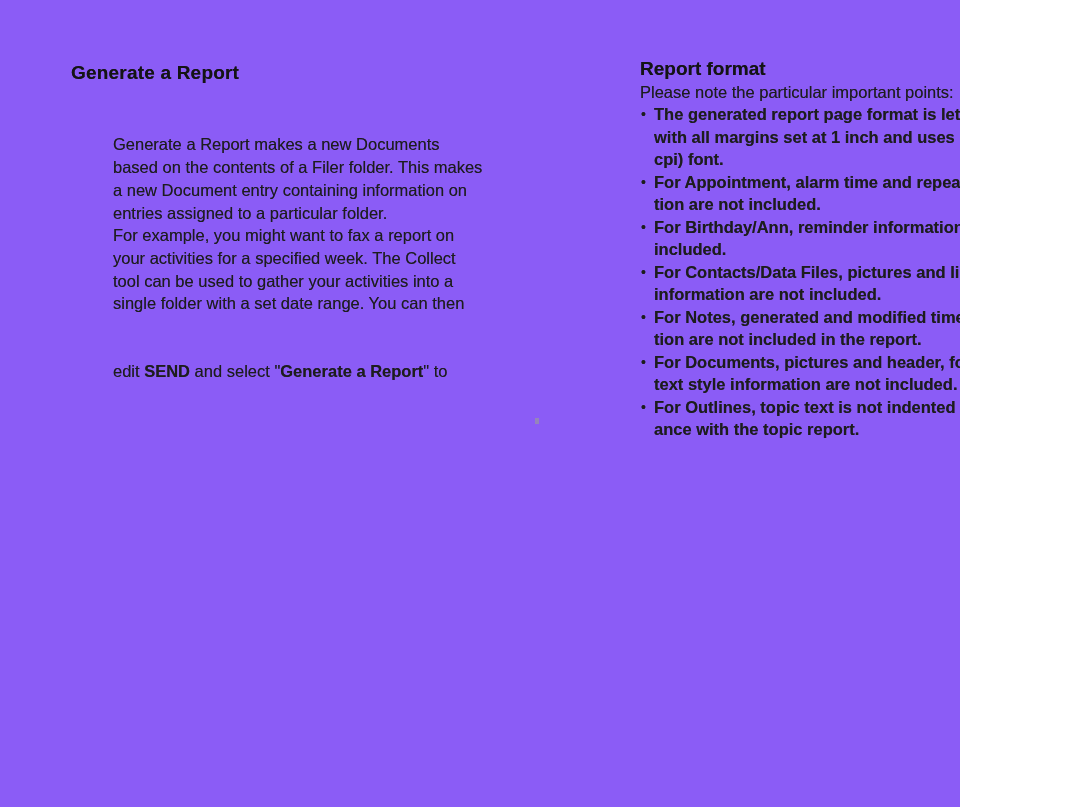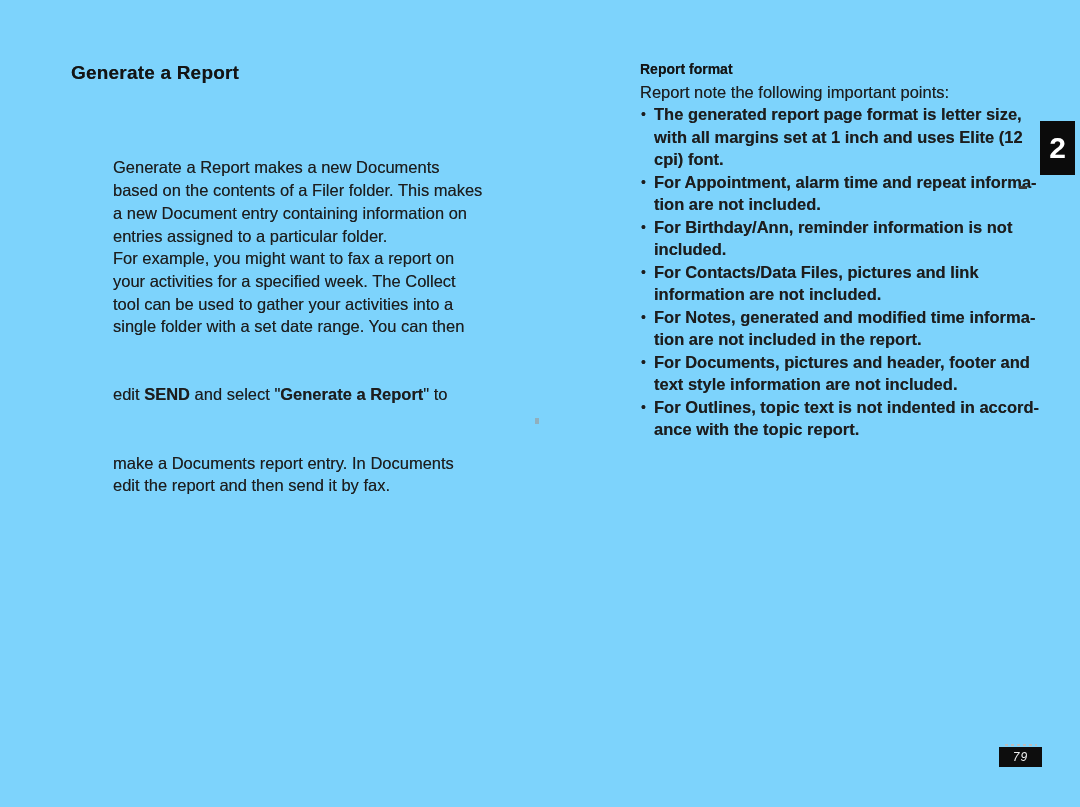--- a/index.html
+++ b/index.html
@@ -1,57 +1,57 @@
 <!DOCTYPE html>
 <html><head>
 <meta charset="utf-8">
 <style>
   html, body { margin: 0; padding: 0; background: #ffffff; }
   .scan-page {
     position: relative;
-    width: 1080px;
+    width: 960px;
     height: 807px;
-    background: #7dd3fc;
+    background: #8b5cf6;
     overflow: hidden;
     font-family: "Liberation Sans", "DejaVu Sans", sans-serif;
     color: #1d1d1d;
   }
   .ink { color: #1d1d1d; text-shadow: 0 0 0.4px rgba(20,20,20,0.55); }
 
   
   .left-heading {
     position: absolute;
     left: 71px; top: 62px;
     font-size: 19px;
     font-weight: bold;
     letter-spacing: 0.2px;
     color: #141414;
     text-shadow: 0 0 0.5px rgba(0,0,0,0.6);
   }
   .left-body {
     position: absolute;
-    left: 113px; top: 111px;
+    left: 113px; top: 88px;
     width: 460px;
     font-size: 16.5px;
     line-height: 22.7px;
     white-space: pre;
   }
   .left-body .line { white-space: pre; }
 
   
   .right-col {
     position: absolute;
     left: 640px; top: 58px;
     width: 430px;
     font-size: 16.5px;
     line-height: 22.5px;
   }
   .right-heading {
     font-weight: bold;
-    font-size: 14px;
+    font-size: 19px;
     color: #141414;
     text-shadow: 0 0 0.5px rgba(0,0,0,0.6);
   }
   .right-intro { white-space: pre; }
   .bullet {
     position: relative;
     padding-left: 14px;
   }
   .bullet .dot {
     position: absolute;
@@ -121,27 +121,25 @@
   <div class="left-body ink">
     <div class="line">Generate a Report makes a new Documents
 based on the contents of a Filer folder. This makes
 a new Document entry containing information on
 entries assigned to a particular folder.
 For example, you might want to fax a report on
 your activities for a specified week. The Collect
 tool can be used to gather your activities into a
 single folder with a set date range. You can then</div>
     <div class="line"><span>edit </span><b>SEND</b><span> and select "</span><b>Generate a Report</b><span>" to</span></div>
-    <div class="line">make a Documents report entry. In Documents
-edit the report and then send it by fax.</div>
   </div>
 
   <div class="right-col ink">
     <div class="right-heading">Report format</div>
-    <div class="right-intro">Report note the following important points:</div>
+    <div class="right-intro">Please note the particular important points:</div>
 
     <div class="bullet">
       <span class="dot">•</span>
       <span class="btext">The generated report page format is letter size,
 with all margins set at 1 inch and uses Elite (12
 cpi) font.</span>
     </div>
     <div class="bullet">
       <span class="dot">•</span>
       <span class="btext">For Appointment, alarm time and repeat informa-

